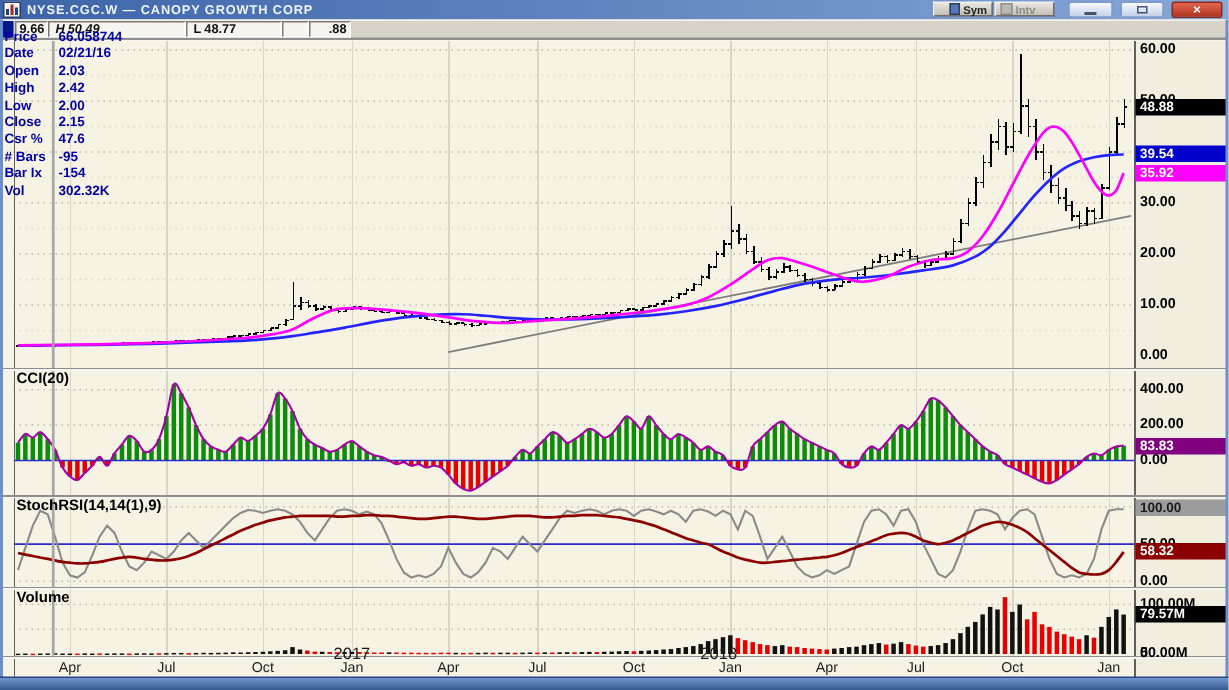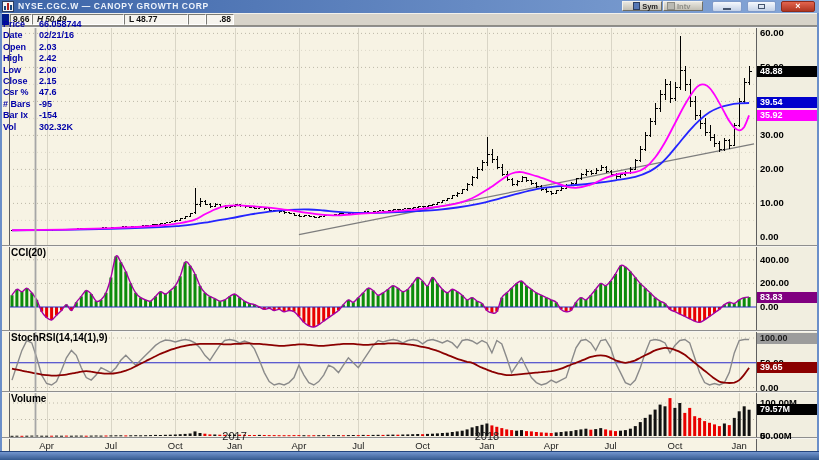--- a/index.html
+++ b/index.html
@@ -939,35 +939,35 @@
         <div class="axis-badge" style="top: 65.708px; background: rgb(0, 0, 0); color: rgb(255, 255, 255);">48.88</div>
         <div class="axis-badge" style="top: 97.464px; background: rgb(0, 0, 205); color: rgb(255, 255, 255);">39.54</div>
         <div class="axis-badge" style="top: 109.772px; background: rgb(255, 0, 255); color: rgb(255, 255, 255);">35.92</div>
         <div class="axis-label" style="top: 254.8px;">400.00</div>
         <div class="axis-label" style="top: 278.4px;">200.00</div>
         <div class="axis-label" style="top: 302px;">0.00</div>
         <div class="axis-badge" style="top: 291.608px; background: rgb(128, 0, 128); color: rgb(255, 255, 255);">83.83</div>
         <div class="axis-label" style="top: 357.75px;">50.00</div>
         <div class="axis-label" style="top: 382.5px;">0.00</div>
         <div class="axis-badge" style="top: 332.5px; background: rgb(156, 156, 156); color: rgb(26, 26, 26);">100.00</div>
-        <div class="axis-badge" style="top: 362.373px; background: rgb(139, 0, 0); color: rgb(255, 255, 255);">39.65</div>
+        <div class="axis-badge" style="top: 362.373px; background: rgb(139, 0, 0); color: rgb(255, 255, 255);">58.32</div>
         <div class="axis-label" style="top: 398px;">100.00M</div>
         <div class="axis-label" style="top: 431px;">50.00M</div>
         <div class="axis-label" style="top: 431px;">0</div>
         <div class="axis-badge" style="top: 404.242px; background: rgb(0, 0, 0); color: rgb(255, 255, 255);">79.57M</div>
         <div class="month-label" style="left: 26.629px; top: 441px; width: 40px; text-align: center;">Apr</div>
         <div class="month-label" style="left: 90.94px; top: 441px; width: 40px; text-align: center;">Jul</div>
         <div class="month-label" style="left: 155.251px; top: 441px; width: 40px; text-align: center;">Oct</div>
         <div class="month-label" style="left: 214.615px; top: 441px; width: 40px; text-align: center;">Jan</div>
         <div class="year-label" style="left: 214.615px; top: 432px; width: 40px; text-align: center;">2017</div>
         <div class="month-label" style="left: 278.926px; top: 441px; width: 40px; text-align: center;">Apr</div>
         <div class="month-label" style="left: 338.29px; top: 441px; width: 40px; text-align: center;">Jul</div>
         <div class="month-label" style="left: 402.601px; top: 441px; width: 40px; text-align: center;">Oct</div>
         <div class="month-label" style="left: 466.912px; top: 441px; width: 40px; text-align: center;">Jan</div>
-        <div class="year-label" style="left: 466.912px; top: 432px; width: 40px; text-align: center;">2018</div>
+        <div class="year-label" style="left: 466.912px; top: 432px; width: 40px; ">2018</div>
         <div class="month-label" style="left: 531.223px; top: 441px; width: 40px; text-align: center;">Apr</div>
         <div class="month-label" style="left: 590.587px; top: 441px; width: 40px; text-align: center;">Jul</div>
         <div class="month-label" style="left: 654.898px; top: 441px; width: 40px; text-align: center;">Oct</div>
         <div class="month-label" style="left: 719.209px; top: 441px; width: 40px; text-align: center;">Jan</div>
         <div class="year-label" style="left: 719.209px; top: 453px; width: 40px; text-align: center;">2019</div>
       </div>
     <div class="data-panel" id="dataPanel">
         <div class="row"><span class="lab">Price</span><span>66.058744</span></div>
         <div class="row"><span class="lab">Date</span><span>02/21/16</span></div>
         <div class="row"><span class="lab">Open</span><span>2.03</span></div>

